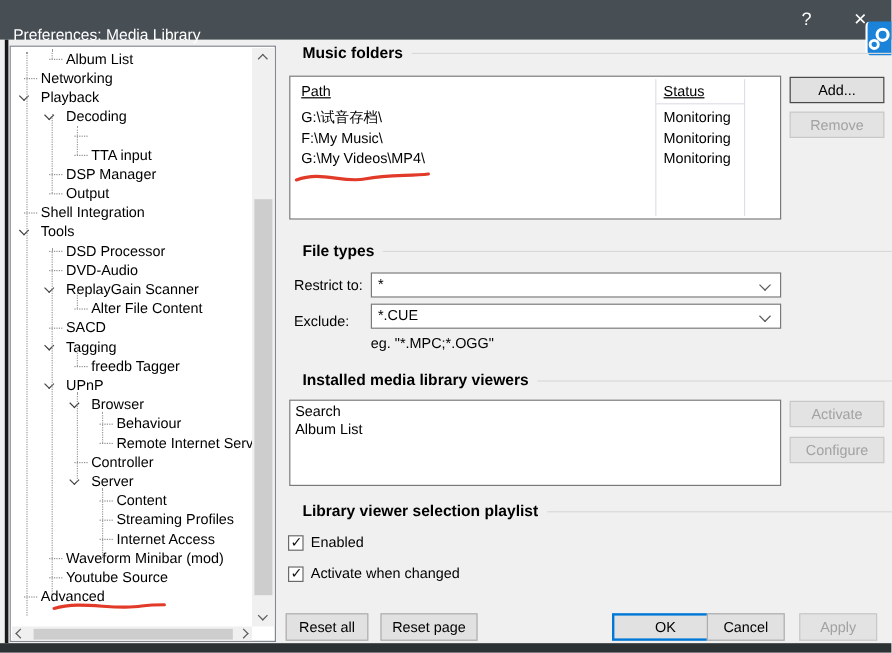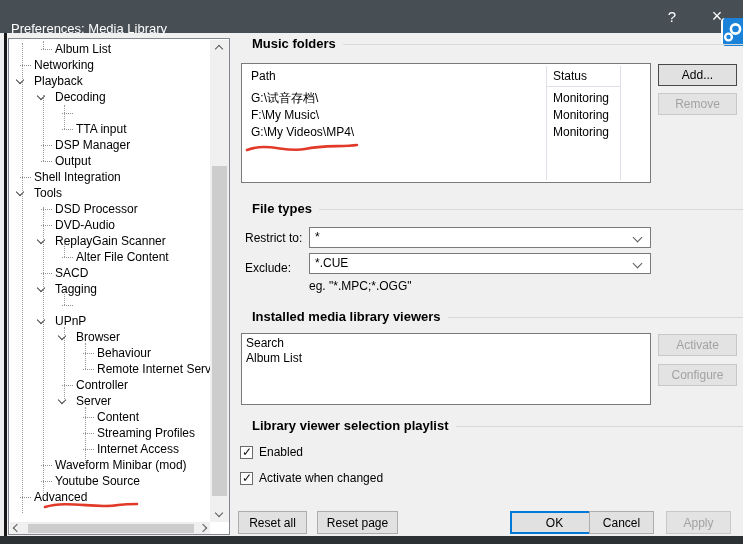--- a/index.html
+++ b/index.html
@@ -62,21 +62,21 @@
   .group-hdr b { font-size:13px; font-weight:bold; white-space:nowrap; }
   .group-hdr .rule { flex:1; border-top:1px solid #d9d9d9; margin-left:7px; margin-top:2px; }
 
   
   .folders-panel {
     position:absolute; left:241px; top:63px; width:410px; height:120px;
     background:#fff; border:1px solid #7a7a7a;
   }
   .col-sep { position:absolute; top:2px; height:114px; width:0; border-left:1px solid #dfdfea; }
   .hdr-underline { position:absolute; left:304px; top:22px; width:74px; border-top:1px solid #dfdfea; }
-  .fhead { position:absolute; top:5px; }
+  .fhead { position:absolute; top:5px;text-decoration:underline; }
   .frow { position:absolute; height:16px; line-height:16px; }
   .fcell-path { position:absolute; left:9px; white-space:nowrap; }
   .fcell-status { position:absolute; left:311px; white-space:nowrap; }
 
   
   .btn {
     position:absolute; height:22px; background:#e1e1e1; border:1px solid #adadad;
     font-family:"Liberation Sans",sans-serif; font-size:12px; color:#000;
     display:flex; align-items:center; justify-content:center; cursor:default;
   }
@@ -144,21 +144,21 @@
       <div class="trow"><span class="tdash" style="left: 32px;"></span><span class="tlab" style="padding-left: 46px;">DSP Manager</span></div>
       <div class="trow"><span class="tdash" style="left: 32px;"></span><span class="tlab" style="padding-left: 46px;">Output</span></div>
       <div class="trow"><span class="tdash" style="left: 11px;"></span><span class="tlab" style="padding-left: 25px;">Shell Integration</span></div>
       <div class="trow"><span class="tchev" style="left: 8px;"></span><span class="tlab" style="padding-left: 25px;">Tools</span></div>
       <div class="trow"><span class="tdash" style="left: 32px;"></span><span class="tlab" style="padding-left: 46px;">DSD Processor</span></div>
       <div class="trow"><span class="tdash" style="left: 32px;"></span><span class="tlab" style="padding-left: 46px;">DVD-Audio</span></div>
       <div class="trow"><span class="tchev" style="left: 29px;"></span><span class="tlab" style="padding-left: 46px;">ReplayGain Scanner</span></div>
       <div class="trow"><span class="tdash" style="left: 53px;"></span><span class="tlab" style="padding-left: 67px;">Alter File Content</span></div>
       <div class="trow"><span class="tdash" style="left: 32px;"></span><span class="tlab" style="padding-left: 46px;">SACD</span></div>
       <div class="trow"><span class="tchev" style="left: 29px;"></span><span class="tlab" style="padding-left: 46px;">Tagging</span></div>
-      <div class="trow"><span class="tdash" style="left: 53px;"></span></div>
+      <div class="trow"><span class="tdash" style="left: 53px;"></span><span class="tlab" style="padding-left: 67px;">freedb Tagger</span></div>
       <div class="trow"><span class="tchev" style="left: 29px;"></span><span class="tlab" style="padding-left: 46px;">UPnP</span></div>
       <div class="trow"><span class="tchev" style="left: 50px;"></span><span class="tlab" style="padding-left: 67px;">Browser</span></div>
       <div class="trow"><span class="tdash" style="left: 74px;"></span><span class="tlab" style="padding-left: 88px;">Behaviour</span></div>
       <div class="trow"><span class="tdash" style="left: 74px;"></span><span class="tlab" style="padding-left: 88px;">Remote Internet Servers</span></div>
       <div class="trow"><span class="tdash" style="left: 53px;"></span><span class="tlab" style="padding-left: 67px;">Controller</span></div>
       <div class="trow"><span class="tchev" style="left: 50px;"></span><span class="tlab" style="padding-left: 67px;">Server</span></div>
       <div class="trow"><span class="tdash" style="left: 74px;"></span><span class="tlab" style="padding-left: 88px;">Content</span></div>
       <div class="trow"><span class="tdash" style="left: 74px;"></span><span class="tlab" style="padding-left: 88px;">Streaming Profiles</span></div>
       <div class="trow"><span class="tdash" style="left: 74px;"></span><span class="tlab" style="padding-left: 88px;">Internet Access</span></div>
       <div class="trow"><span class="tdash" style="left: 32px;"></span><span class="tlab" style="padding-left: 46px;">Waveform Minibar (mod)</span></div>

